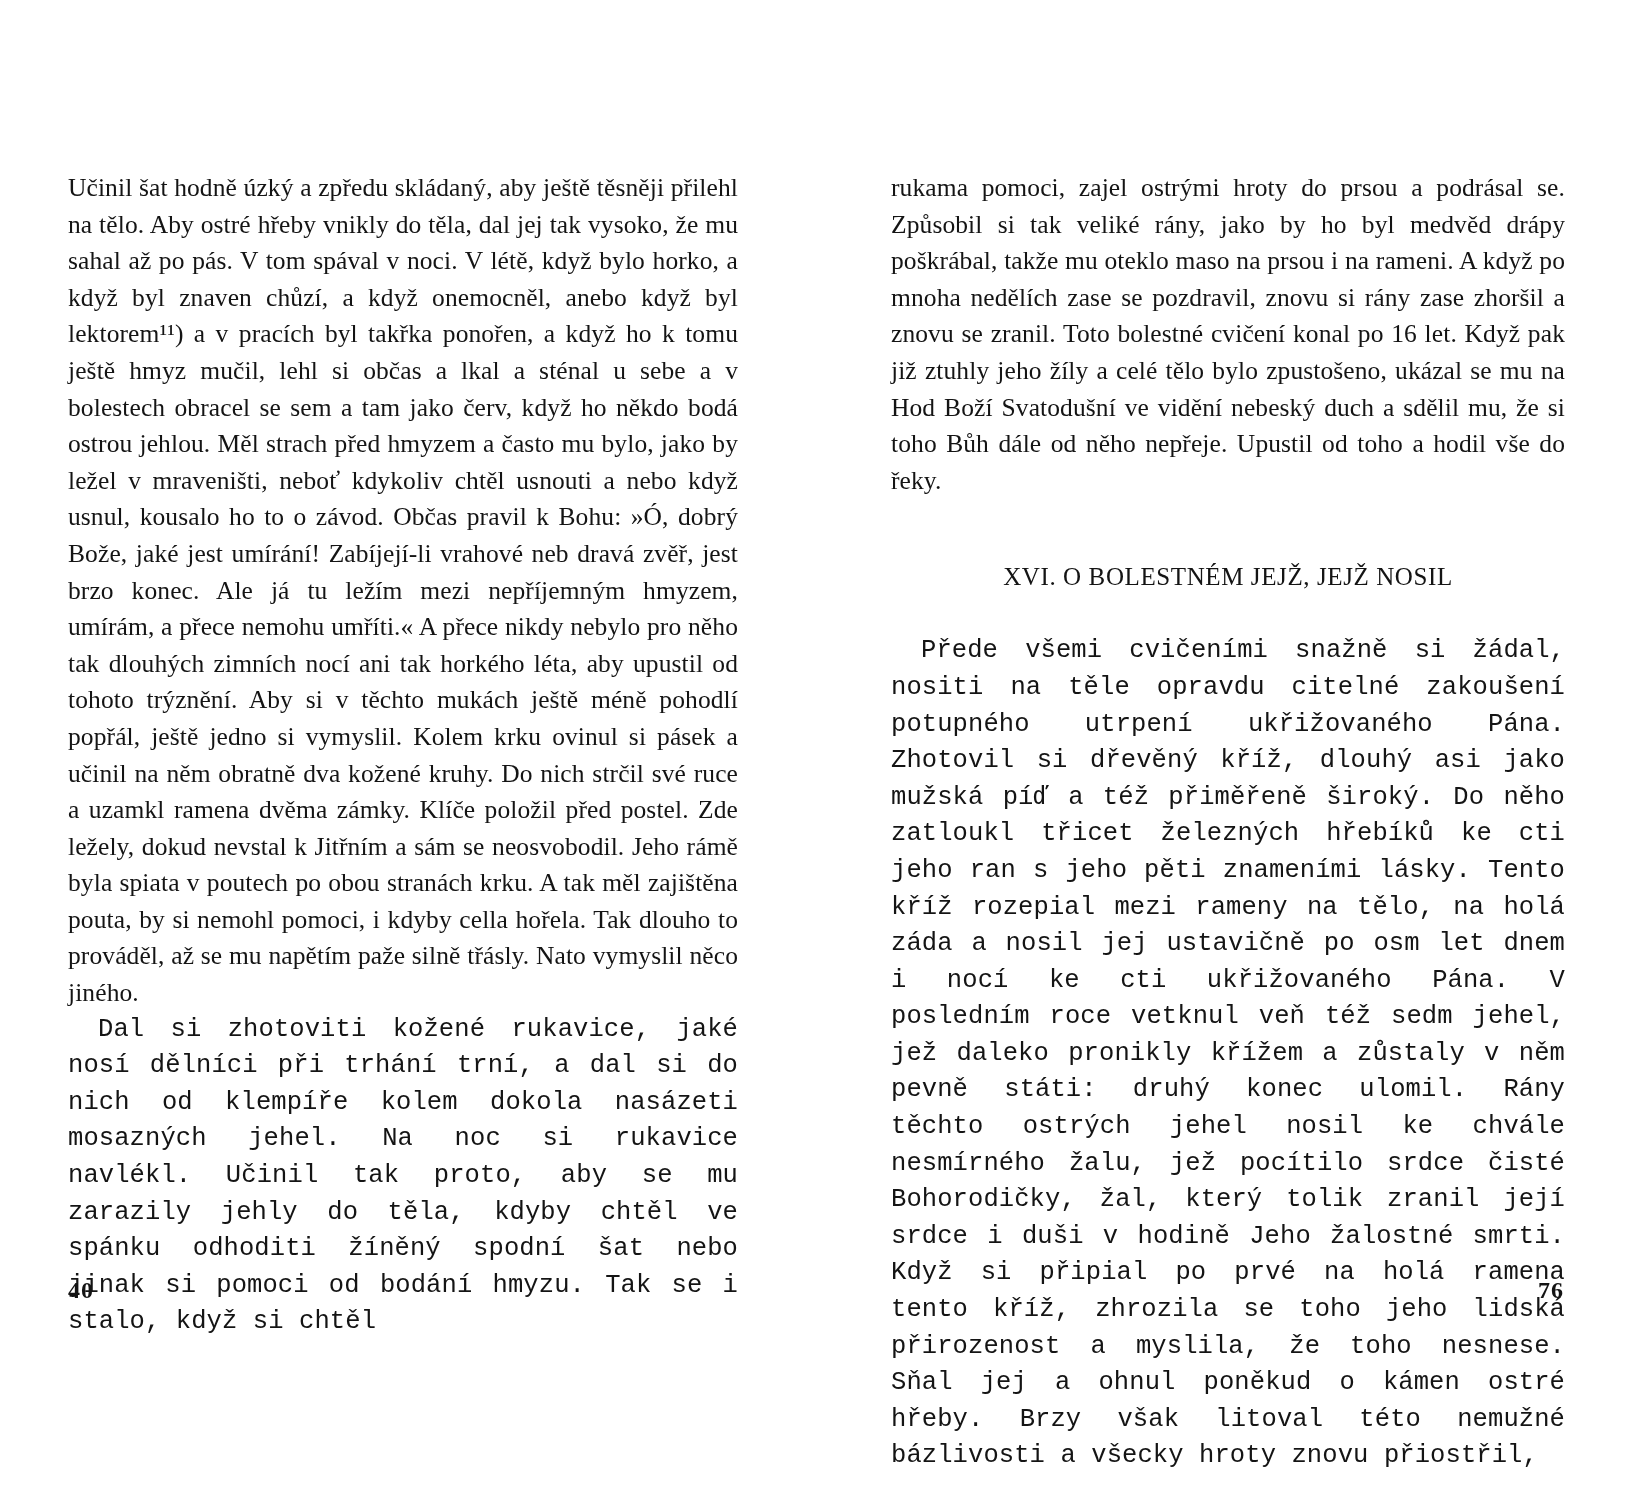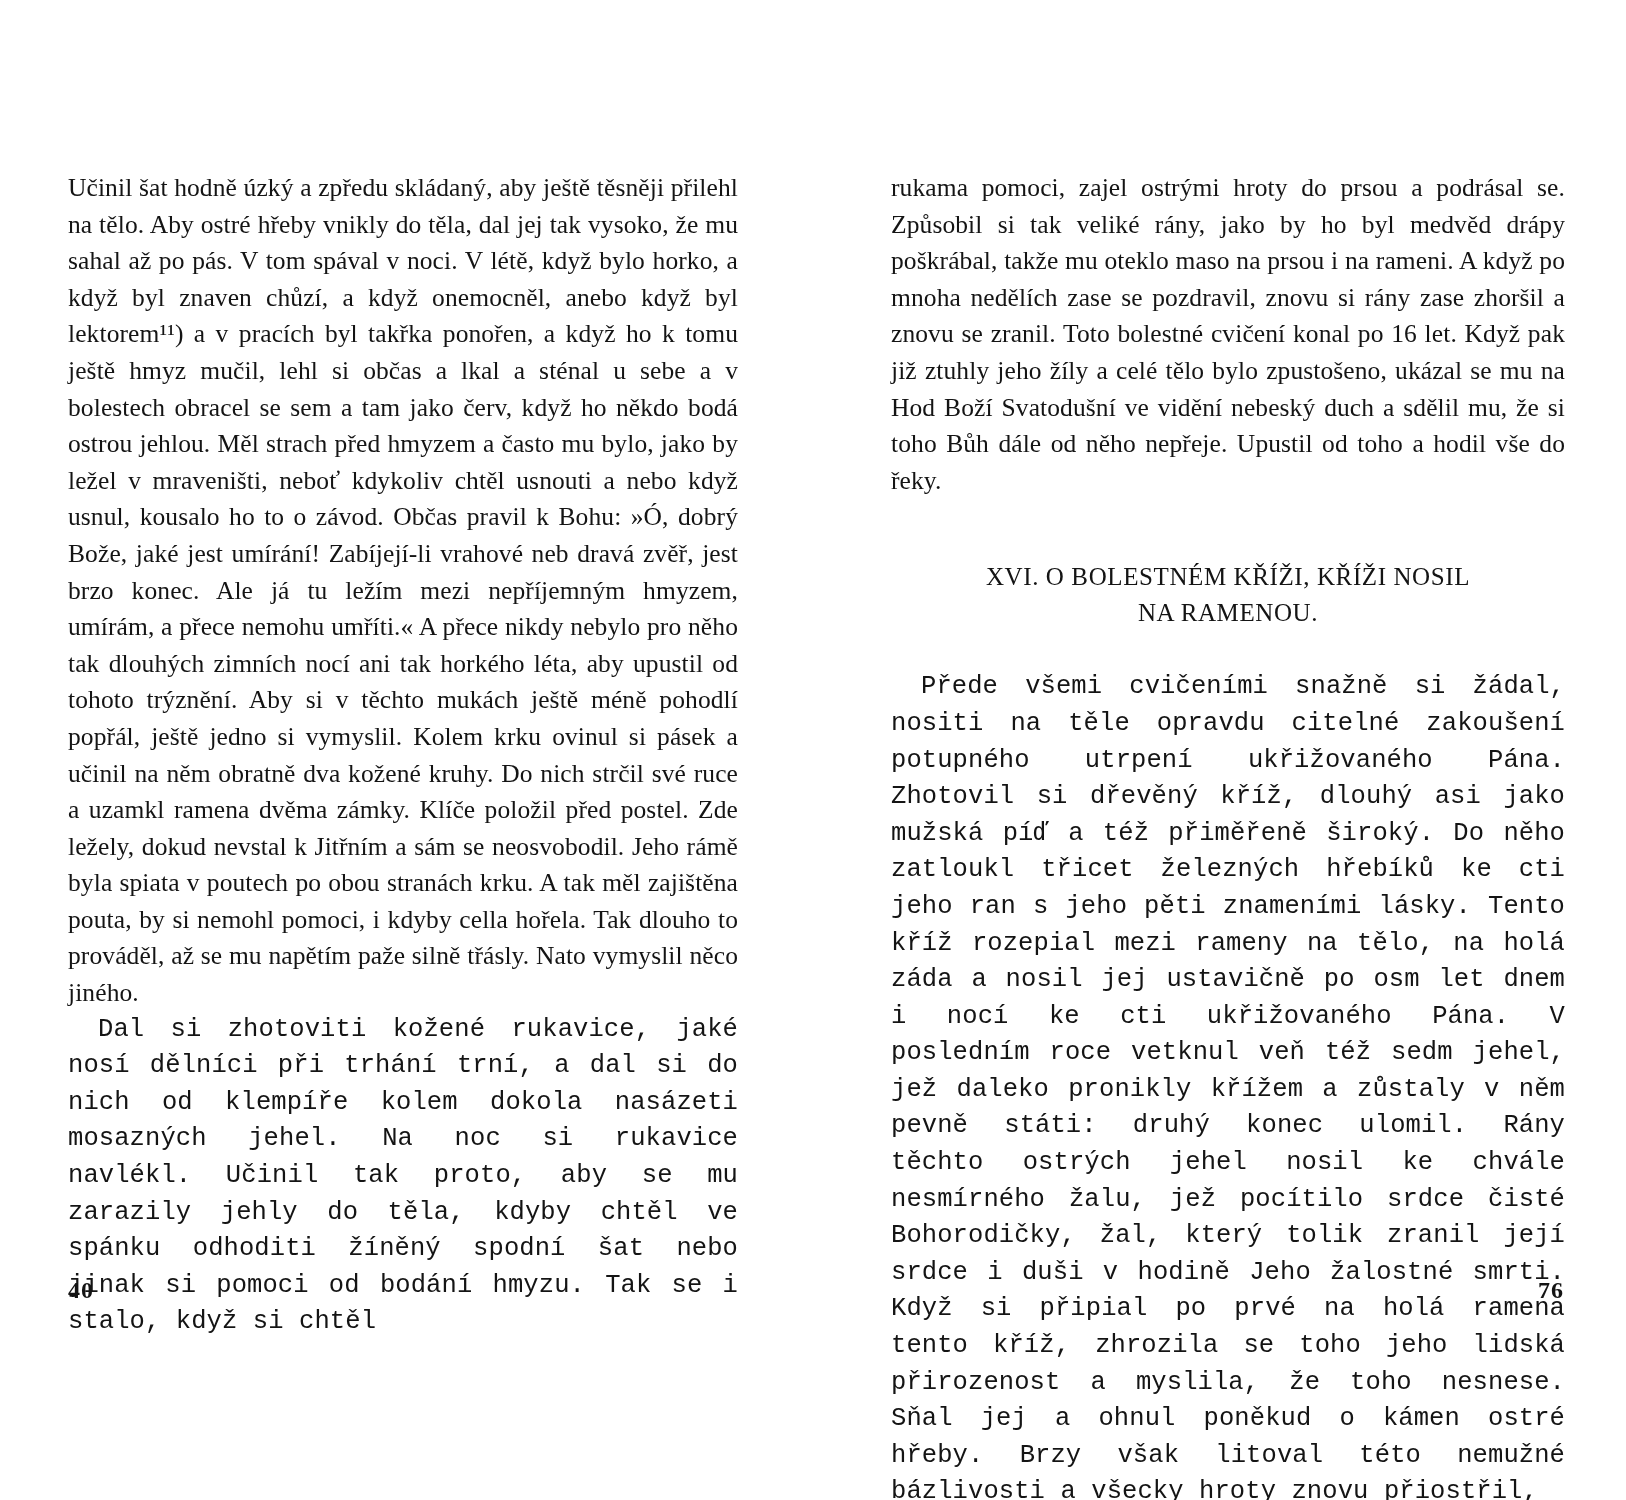--- a/index.html
+++ b/index.html
@@ -98,22 +98,21 @@
       </div>
     </div>
     <div class="folio">40</div>
   </div>
 
   <div class="page page-right">
     <div class="page-inner">
       <div class="body-text">
         <p>rukama pomoci, zajel ostrými hroty do prsou a podrásal se. Způsobil si tak veliké rány, jako by ho byl medvěd drápy poškrábal, takže mu oteklo maso na prsou i na rameni. A když po mnoha nedělích zase se pozdravil, znovu si rány zase zhoršil a znovu se zranil. Toto bolestné cvičení konal po 16 let. Když pak již ztuhly jeho žíly a celé tělo bylo zpustošeno, ukázal se mu na Hod Boží Svatodušní ve vidění nebeský duch a sdělil mu, že si toho Bůh dále od něho nepřeje. Upustil od toho a hodil vše do řeky.</p>
         <h2 class="chapter-heading">
-          <span class="line">XVI. O BOLESTNÉM KŘÍŽI, KŘÍŽI NOSIL</span>
-          <span class="line">NA RAMENOU.</span>
+          <span class="line">XVI. O BOLESTNÉM JEJŽ, JEJŽ NOSIL</span>
         </h2>
         <p class="indent">Přede všemi cvičeními snažně si žádal, nositi na těle opravdu citelné zakoušení potupného utrpení ukřižovaného Pána. Zhotovil si dřevěný kříž, dlouhý asi jako mužská píď a též přiměřeně široký. Do něho zatloukl třicet železných hřebíků ke cti jeho ran s jeho pěti znameními lásky. Tento kříž rozepial mezi rameny na tělo, na holá záda a nosil jej ustavičně po osm let dnem i nocí ke cti ukřižovaného Pána. V posledním roce vetknul veň též sedm jehel, jež daleko pronikly křížem a zůstaly v něm pevně státi: druhý konec ulomil. Rány těchto ostrých jehel nosil ke chvále nesmírného žalu, jež pocítilo srdce čisté Bohorodičky, žal, který tolik zranil její srdce i duši v hodině Jeho žalostné smrti. Když si připial po prvé na holá ramena tento kříž, zhrozila se toho jeho lidská přirozenost a myslila, že toho nesnese. Sňal jej a ohnul poněkud o kámen ostré hřeby. Brzy však litoval této nemužné bázlivosti a všecky hroty znovu přiostřil,</p>
       </div>
     </div>
     <div class="folio">76</div>
   </div>
 
 </div>
 
 </body></html>

